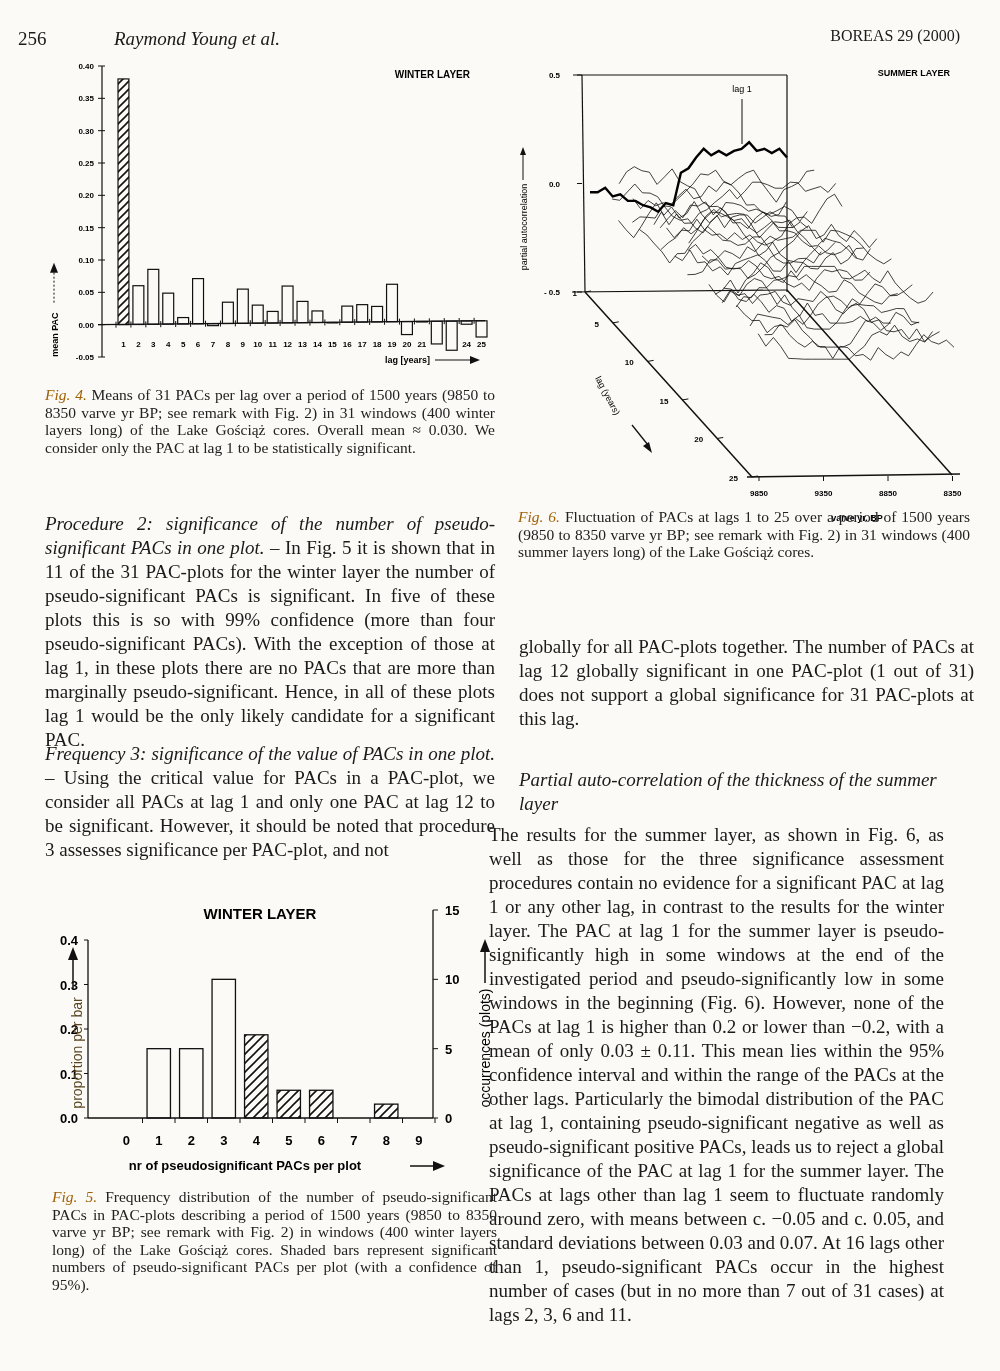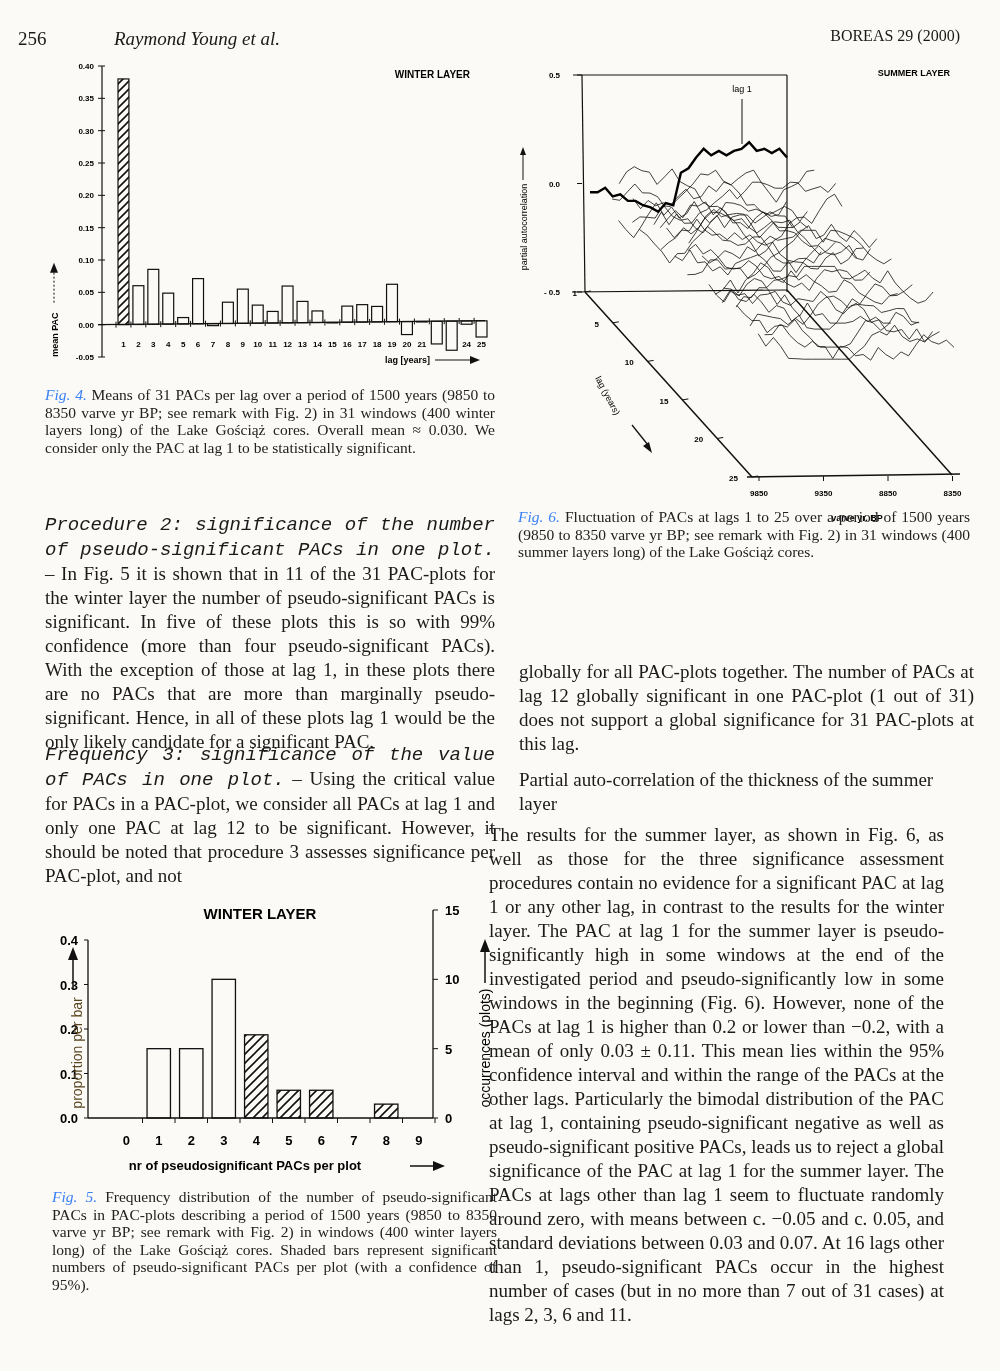--- a/index.html
+++ b/index.html
@@ -5,24 +5,24 @@
   html, body { margin: 0; padding: 0; }
   body {
     width: 1000px; height: 1371px; background: #fbfaf6; position: relative; overflow: hidden;
     font-family: "Liberation Serif", "DejaVu Serif", serif; color: #1a1a1a;
   }
   .abs { position: absolute; }
   .hdr-page { left: 18px; top: 28px; font-size: 19px; text-align: center; }
   .hdr-auth { left: 70px; top: 28px; font-size: 19px; font-style: italic; margin-left: 44px; }
   .hdr-jour { right: 40px; top: 27px; font-size: 16px; }
   .caption { font-size: 15.5px; line-height: 17.5px; text-align: justify; color: #222; }
-  .caption i { font-style: italic; color: #3b82f6; }
+  .caption i { font-style: italic; color: #a16207; }
   .body-text { font-size: 19px; line-height: 24px; text-align: justify; }
-  .body-text i { font-style: italic; font-family: Liberation Mono, monospace; }
-  .heading-it { font-size: 19px; line-height: 24px; }
+  .body-text i { font-style: italic; }
+  .heading-it { font-size: 19px; line-height: 24px; font-style: italic; }
   p { margin: 0; }
   svg text { font-family: "Liberation Sans", "DejaVu Sans", sans-serif; }
 </style>
 </head>
 <body>
 
 <div class="abs hdr-page">256</div>
 <div class="abs hdr-auth">Raymond Young et al.</div>
 <div class="abs hdr-jour">BOREAS 29 (2000)</div>
 
@@ -296,19 +296,19 @@
       <line x1="445" y1="93" x2="445" y2="60" stroke="#111" stroke-width="1.5"></line>
       <path d="M440,62 L445,49 L450,62 Z" fill="#111"></path>
     </g>
 </svg>
 
 <div class="abs caption" style="left:52px;top:1188px;width:445px">
   <i>Fig. 5.</i>
   <span>Frequency distribution of the number of pseudo-significant PACs in PAC-plots describing a period of 1500 years (9850 to 8350 varve yr BP; see remark with Fig. 2) in windows (400 winter layers long) of the Lake Gościąż cores. Shaded bars represent significant numbers of pseudo-significant PACs per plot (with a confidence of 95%).</span>
 </div>
 
-<div class="abs body-text" style="left:519px;top:660px;width:455px">
+<div class="abs body-text" style="left:519px;top:635px;width:455px">
   <p>globally for all PAC-plots together. The number of PACs at lag 12 globally significant in one PAC-plot (1 out of 31) does not support a global significance for 31 PAC-plots at this lag.</p>
 </div>
 <div class="abs heading-it" style="left:519px;top:768px;width:420px">Partial auto-correlation of the thickness of the summer layer</div>
 <div class="abs body-text" style="left:489px;top:823px;width:455px">
   <p>The results for the summer layer, as shown in Fig. 6, as well as those for the three significance assessment procedures contain no evidence for a significant PAC at lag 1 or any other lag, in contrast to the results for the winter layer. The PAC at lag 1 for the summer layer is pseudo-significantly high in some windows at the end of the investigated period and pseudo-significantly low in some windows in the beginning (Fig. 6). However, none of the PACs at lag 1 is higher than 0.2 or lower than −0.2, with a mean of only 0.03 ± 0.11. This mean lies within the 95% confidence interval and within the range of the PACs at the other lags. Particularly the bimodal distribution of the PAC at lag 1, containing pseudo-significant negative as well as pseudo-significant positive PACs, leads us to reject a global significance of the PAC at lag 1 for the summer layer. The PACs at lags other than lag 1 seem to fluctuate randomly around zero, with means between c. −0.05 and c. 0.05, and standard deviations between 0.03 and 0.07. At 16 lags other than 1, pseudo-significant PACs occur in the highest number of cases (but in no more than 7 out of 31 cases) at lags 2, 3, 6 and 11.</p>
 </div>
 
 </body></html>

